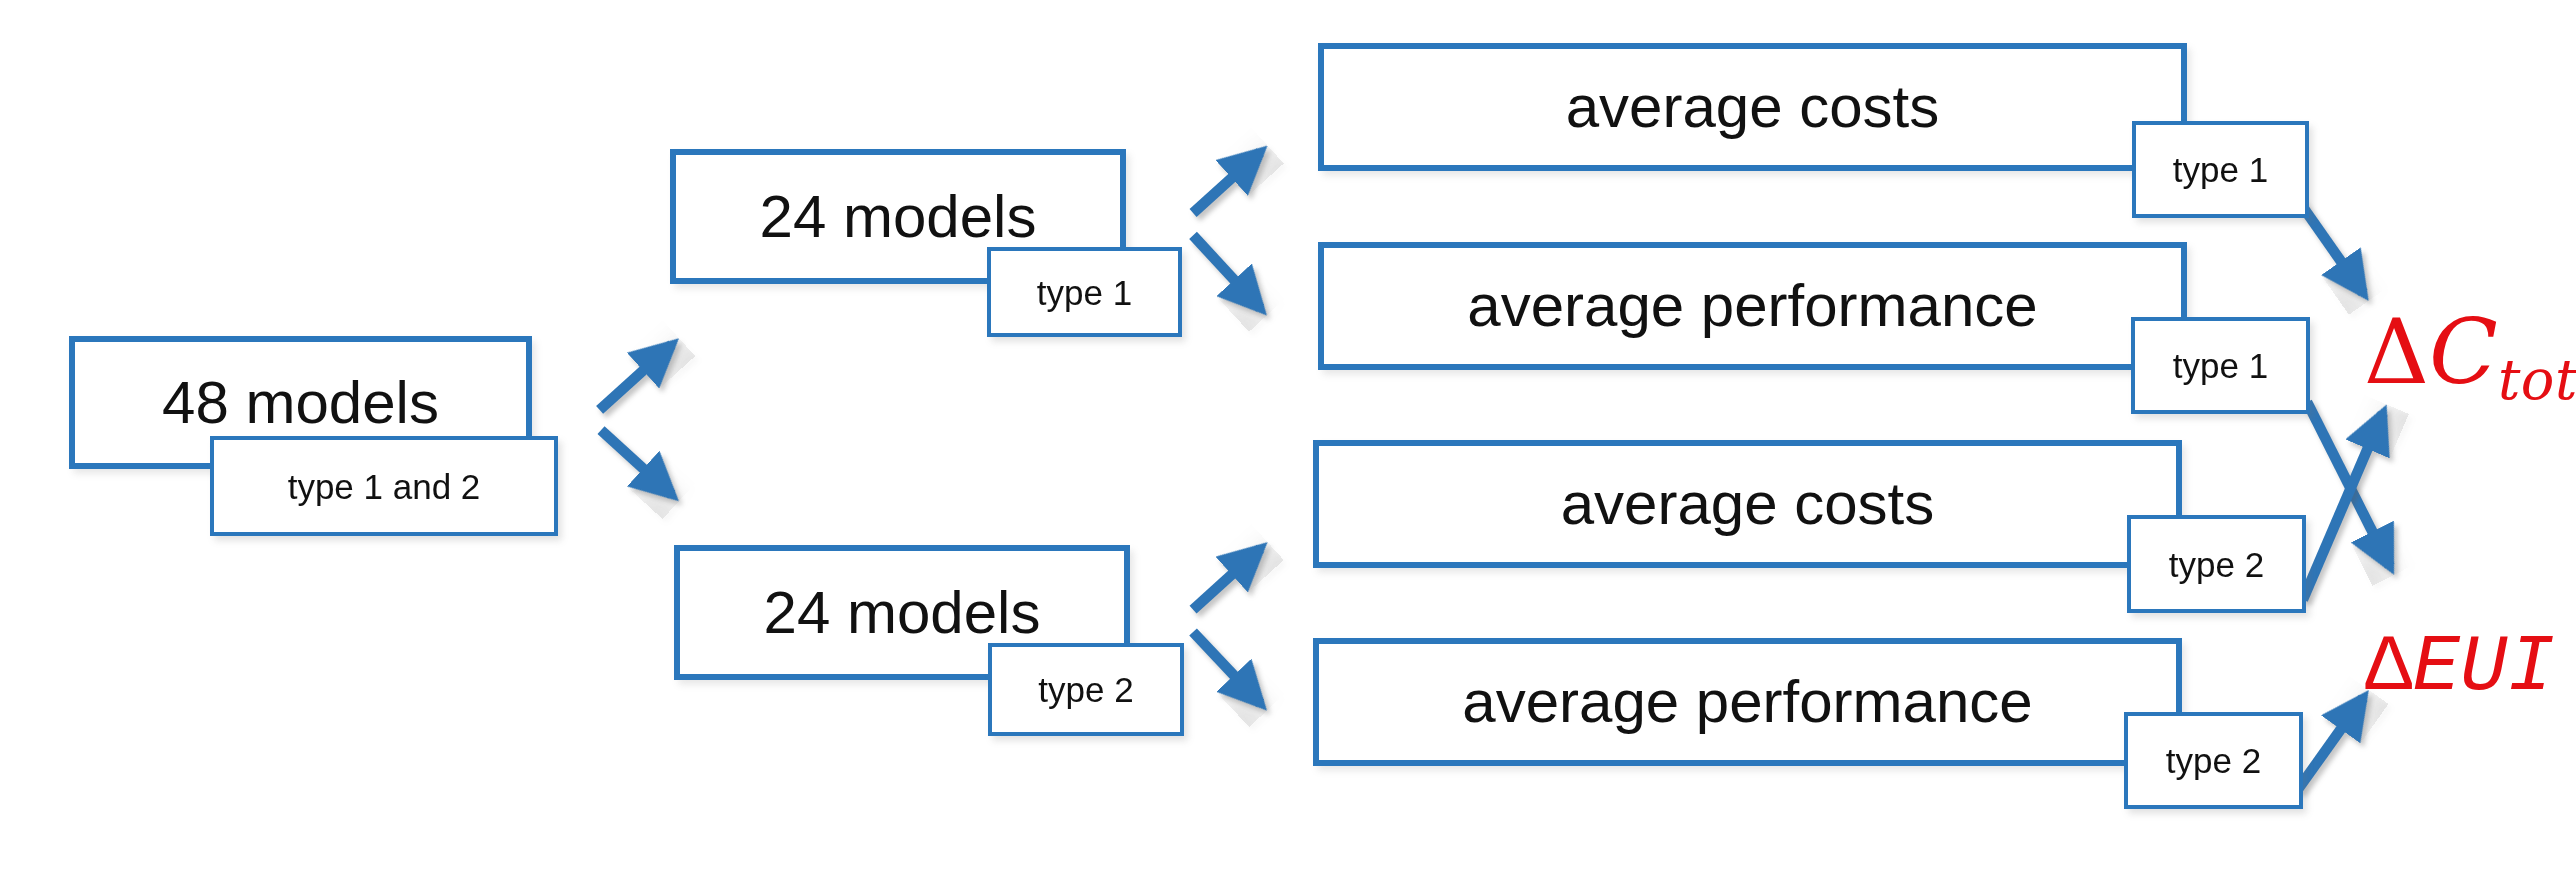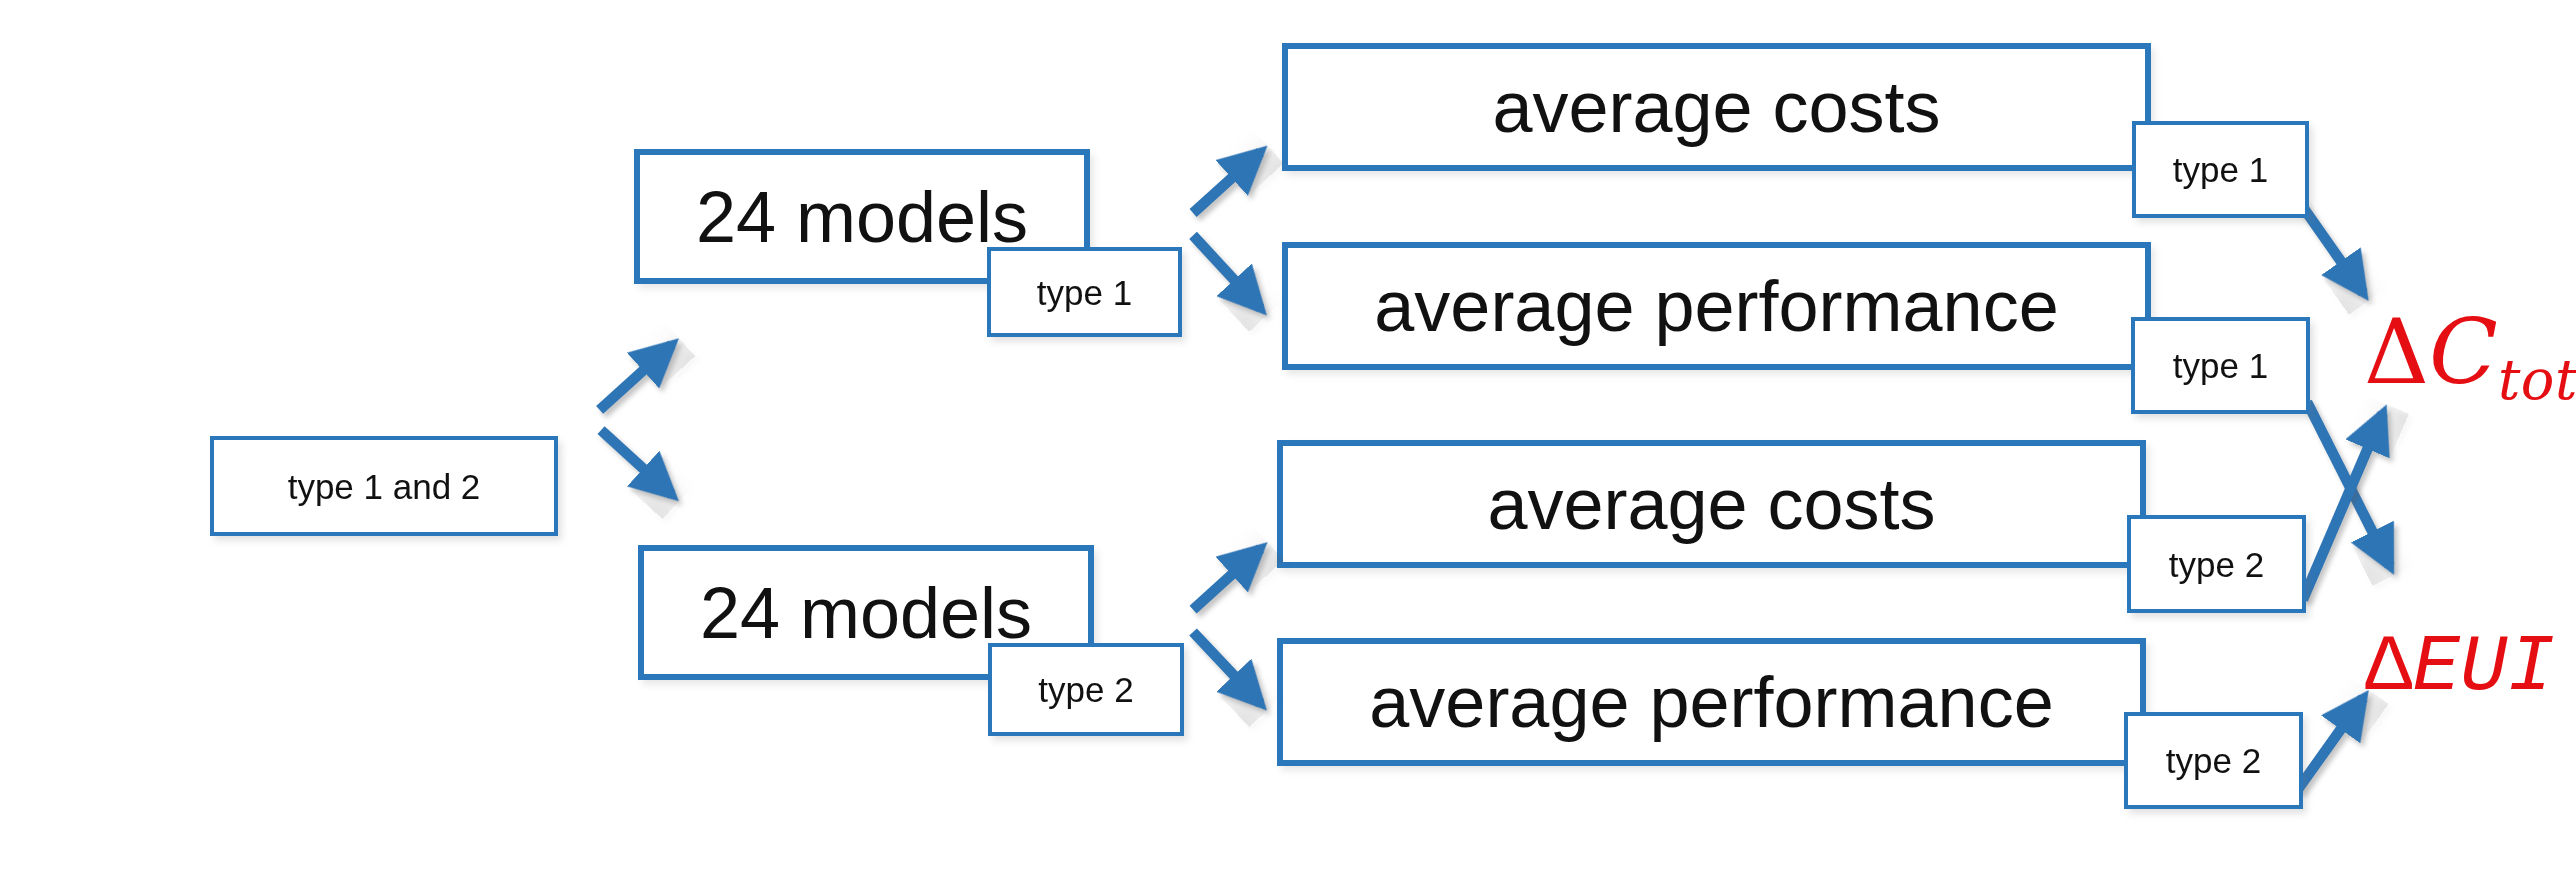--- a/index.html
+++ b/index.html
@@ -32,21 +32,21 @@
     position:absolute;
     box-sizing:border-box;
     background:#fff;
     border:6.3px solid var(--box-border);
     display:flex;align-items:center;justify-content:center;
     color:var(--text);
     box-shadow:4.2px 4.9px 7px rgba(120,120,120,.18);
     z-index:1;
   }
   .box .lbl{white-space:nowrap;line-height:1;}
-  .main{font-size:72px;}
+  .main{font-size:60px;margin-left:36px;}
   .tag{
     border-width:4.9px;
     font-size:35px;
     z-index:3;
     box-shadow:4.2px 4.9px 7px rgba(120,120,120,.22);
   }
   .red-label{
     position:absolute;
     color:var(--output-red);
     font-family:"DejaVu Serif", serif;
@@ -92,20 +92,23 @@
     <path d="M1702 304 L1798 217" marker-end="url(#ah)"></path>
     <path d="M1702 336 L1798 440" marker-end="url(#ah)"></path>
     <path d="M1702 870 L1798 783" marker-end="url(#ah)"></path>
     <path d="M1702 902 L1798 1004" marker-end="url(#ah)"></path>
     <path d="M3280 287 L3372 418" marker-end="url(#ah)"></path>
     <path d="M3292 574 L3410 808" marker-end="url(#ah)"></path>
     <path d="M3286 856 L3400 590" marker-end="url(#ah)"></path>
     <path d="M3278 1128 L3372 996" marker-end="url(#ah)"></path>
   </svg>
 
+  <div class="box main" id="node-root">
+    <span class="lbl">48 models</span>
+  </div>
   <div class="box tag" id="tag-root">
     <span class="lbl">type 1 and 2</span>
   </div>
 
   <div class="box main" id="node-group-type1">
     <span class="lbl">24 models</span>
   </div>
   <div class="box tag" id="tag-group-type1">
     <span class="lbl">type 1</span>
   </div>

